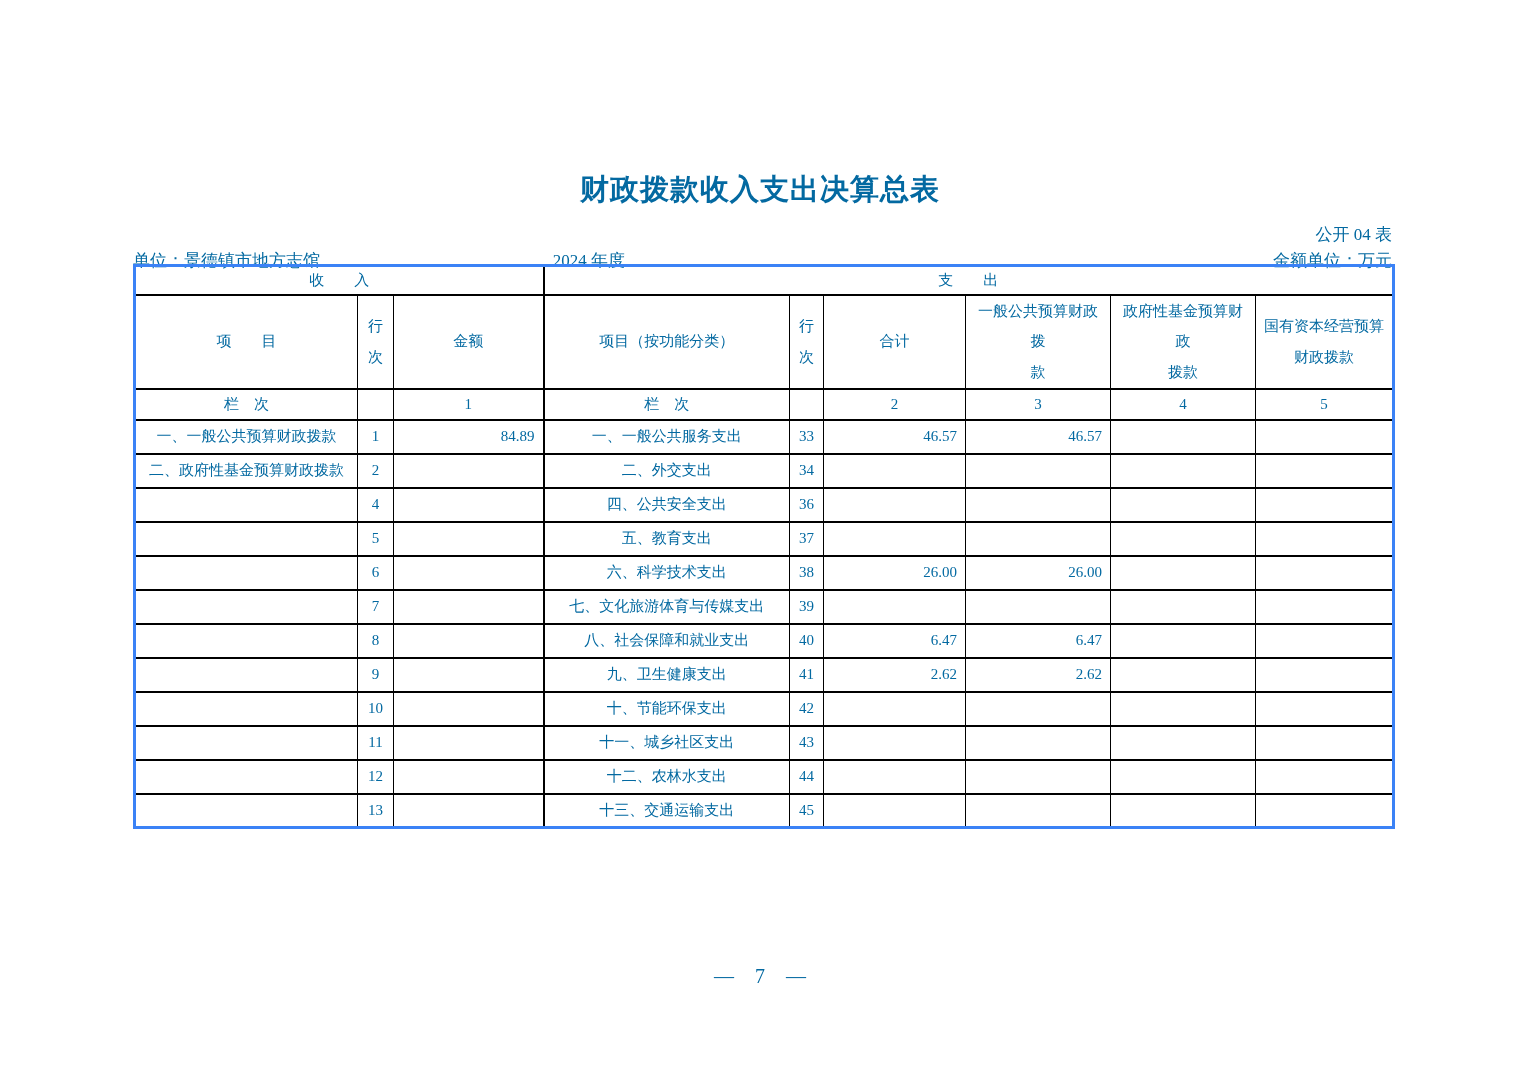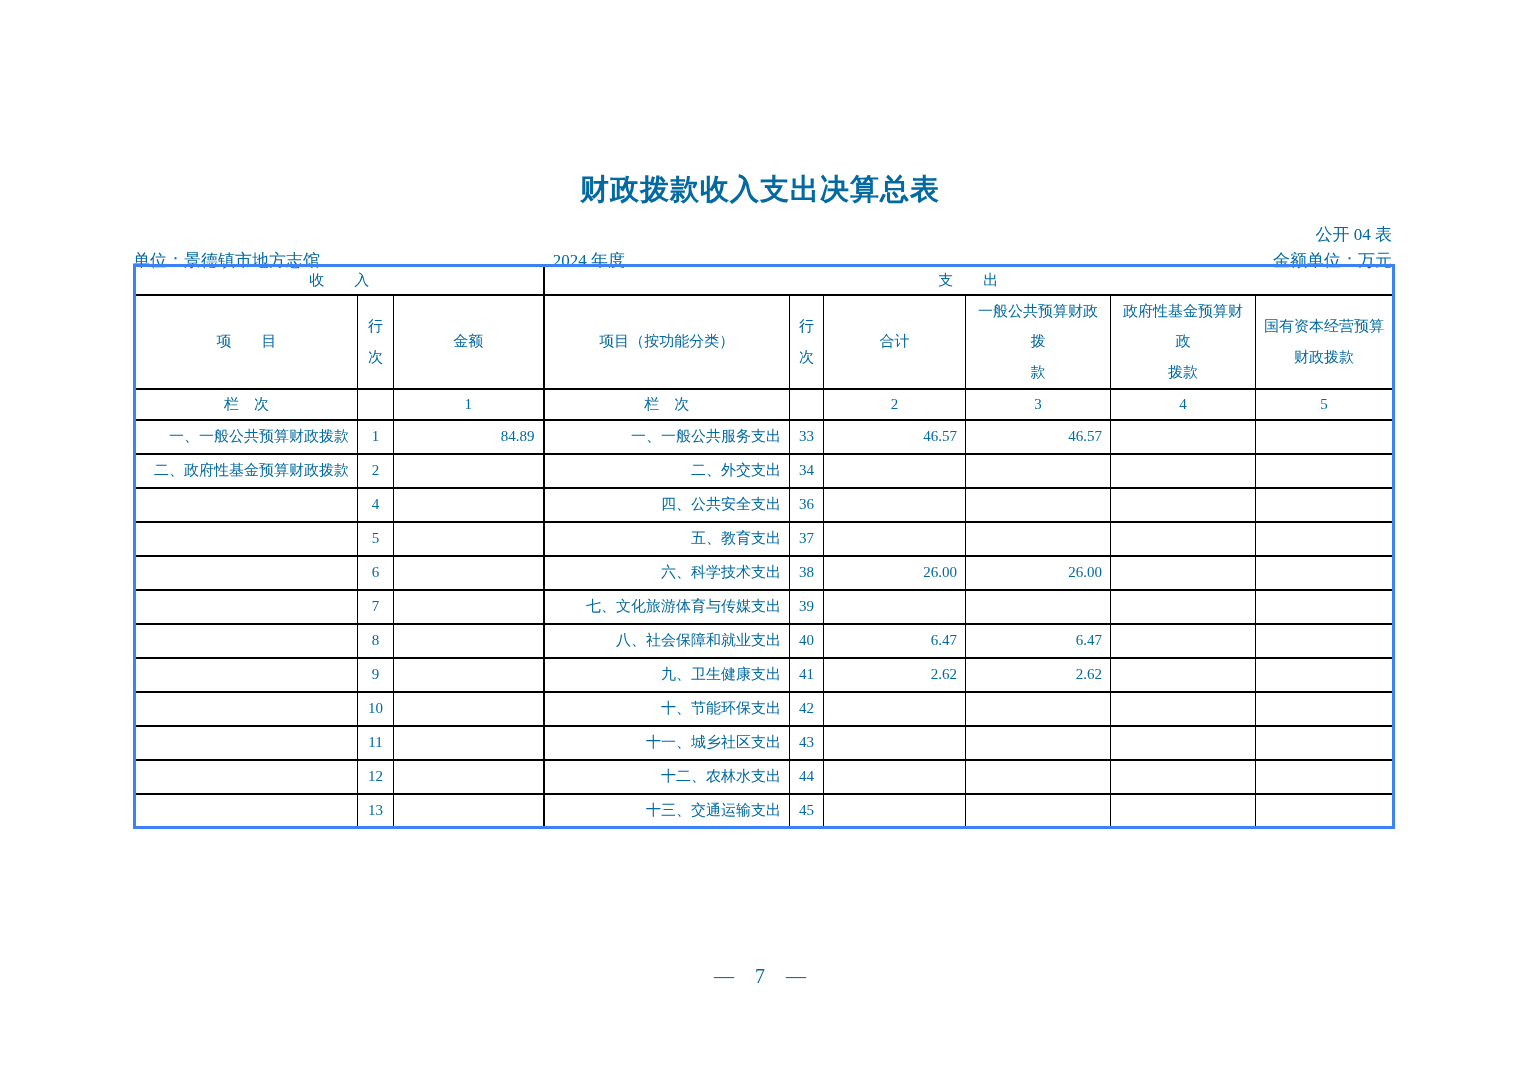--- a/index.html
+++ b/index.html
@@ -62,21 +62,21 @@
     vertical-align: middle;
   }
   .fiscal td.sdiv { border-left: 2.5px solid #000; }
   .fiscal tr.sec   { height: 29px; }
   .fiscal tr.sec td { border-bottom-width: 2.5px; }
   .fiscal tr.hdr   { height: 88px; }
   .fiscal tr.hdr td { white-space: pre-line; line-height: 2.05; }
   .fiscal tr.hdr td.line { padding: 0 2px; }
   .fiscal tr.lanci { height: 31px; }
   .fiscal tr.data  { height: 34px; }
-  .fiscal td.item { text-align: right; }
+  .fiscal td.item { text-align: center; }
   .fiscal td.num  { text-align: right; }
   .fiscal td.line { padding: 0 2px; }
   .page-num {
     position: absolute;
     top: 965px; left: 0;
     width: 100%;
     text-align: center;
     font-size: 20px;
     word-spacing: 16px;
   }

